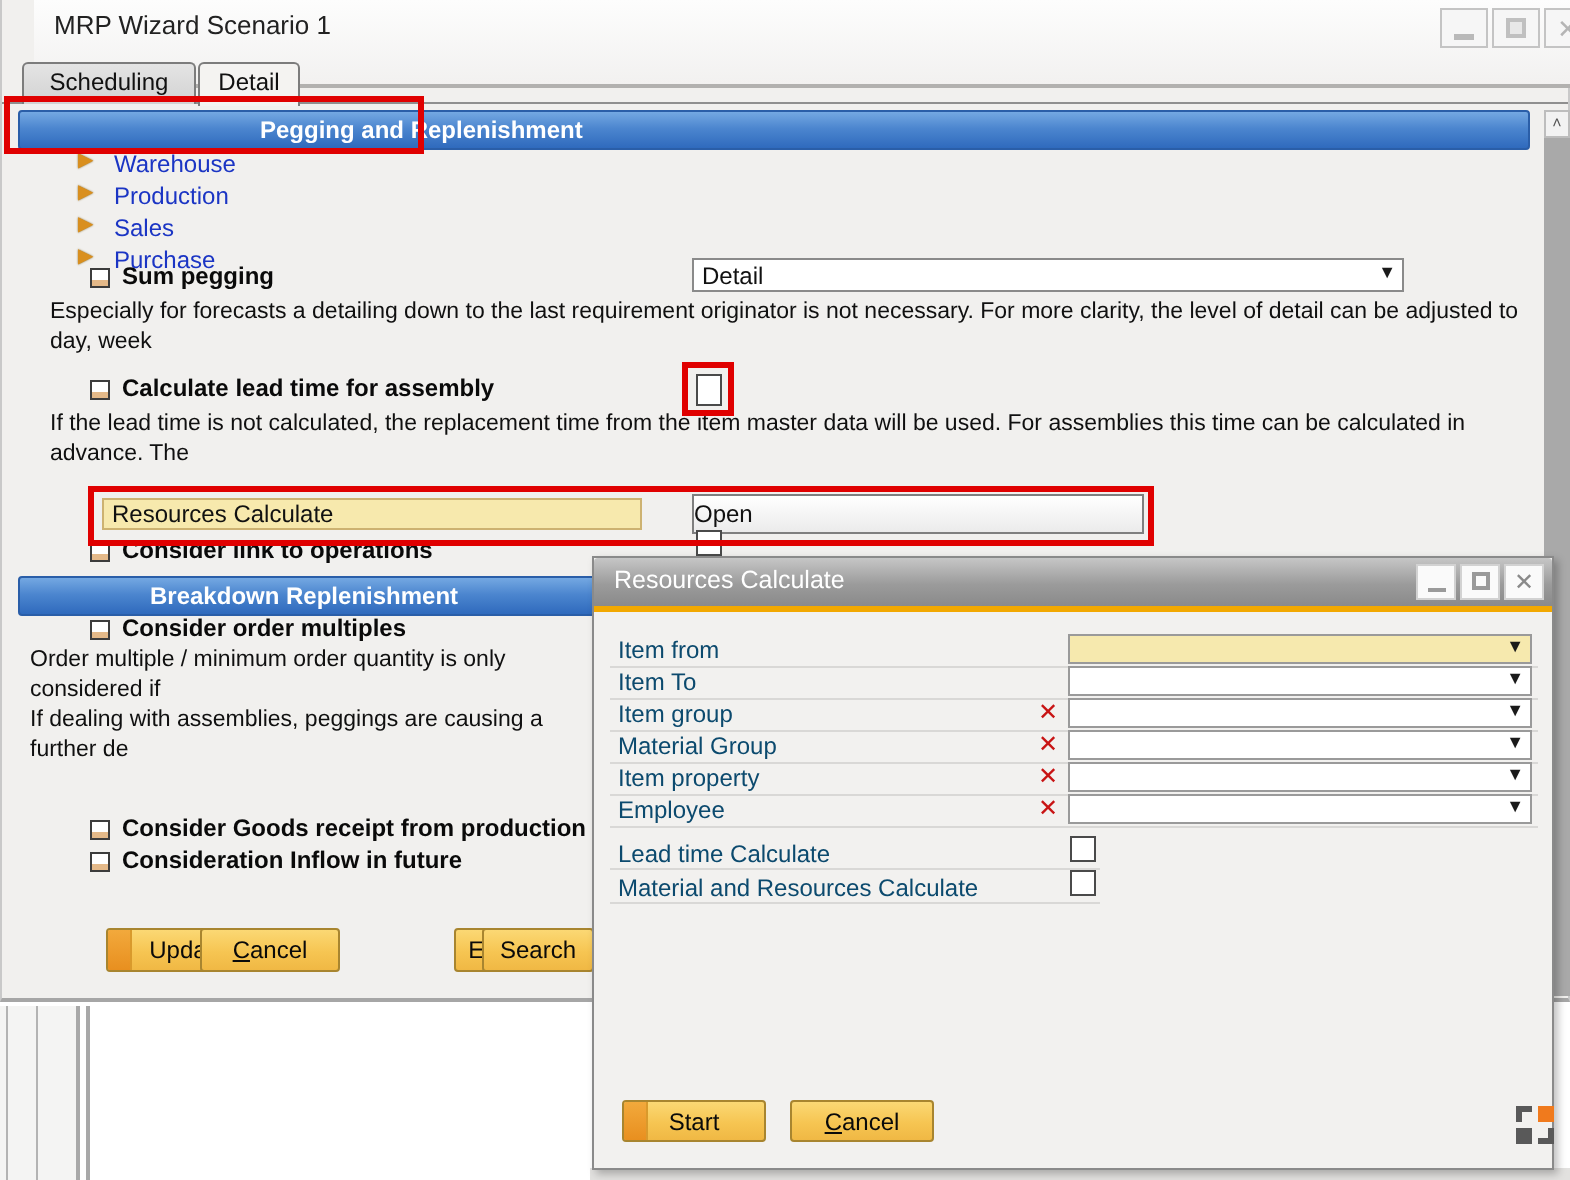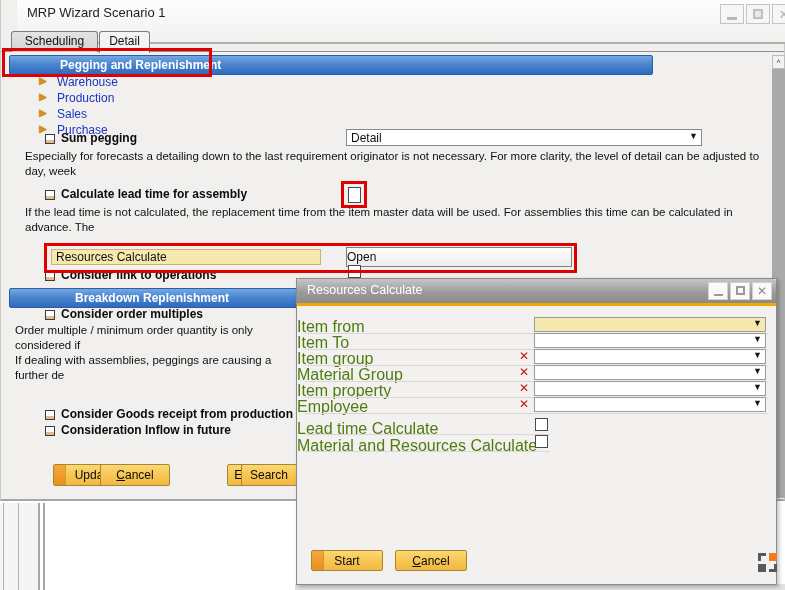--- a/index.html
+++ b/index.html
@@ -68,21 +68,21 @@
   
   .dialog { position:absolute; left:296px; top:278px; width:481px; height:307px; background:#f2f1ef; border:1px solid #8a8a8a; box-shadow:2px 2px 4px rgba(0,0,0,.25); z-index:100; }
   .dlg-titlebar { position:absolute; left:0; top:0; width:100%; height:24px; background:linear-gradient(180deg,#c6c6c6 0%,#9b9b9b 55%,#8a8a8a 100%); border-radius:2px 2px 0 0; }
   .dlg-title { position:absolute; left:10px; top:4px; color:#fff; font-size:12.5px; }
   .dlg-winbtn { position:absolute; top:3px; width:20px; height:18px; background:#fafafa; border:1px solid #d2d2d2; text-align:center; color:#8a8a8a; }
   .dlg-winbtn .bar { display:block; margin:11px auto 0; width:9px; height:2px; background:#9a9a9a; }
   .dlg-winbtn .box { display:block; margin:3px auto 0; width:9px; height:9px; border:2px solid #9a9a9a; }
   .dlg-winbtn.xbtn { font-size:12px; font-weight:bold; line-height:16px; }
   .gold-bar { position:absolute; left:0; top:24px; width:100%; height:3px; background:#f2a800; }
 
-  .dlg-row-label { position:absolute; left:0; font-size:16px; color:#4d7c0f; }
+  .dlg-row-label { position:absolute; left:12px; font-size:12px; color:#0c4a6e; }
   .dlg-sep { position:absolute; left:8px; height:1px; background:#d9d8d6; }
   .dlg-field { position:absolute; left:237px; width:232px; height:15px; background:#fff; border:1px solid #9a9a9a; }
   .dlg-field.gold { background:#f6e9ae; }
   .dlg-field .dd-arrow { position:absolute; right:3px; top:0; font-size:9px; color:#1a1a1a; }
   .red-x { position:absolute; left:222px; color:#c81414; font-weight:bold; font-size:12px; }
 
   .bottom-strip { position:absolute; left:295px; top:584px; width:490px; height:6px; background:#e2e1df; z-index:99; }
 
   
   .corner-icon { position:absolute; left:461px; top:274px; width:19px; height:19px; }
@@ -114,21 +114,21 @@
       <div class="winbtn" style="left:729px;">
           <span class="box"></span>
         </div>
       <div class="winbtn xbtn" style="left:755px;"><span>✕</span></div>
     </div>
 
     <div class="tabline"></div>
     <div class="tab inactive" style="left:10px; width:87px;"><span>Scheduling</span></div>
     <div class="tab active" style="left:98px; width:51px;"><span>Detail</span></div>
 
-    <div class="section-header" style="left:8px; top:55px; width:644px; padding-left:50px;">
+    <div class="section-header" style="left:8px; top:55px; width:756px; padding-left:120px;">
       <span>Pegging and Replenishment</span>
     </div>
 
     <div class="tree-row" style="left:38px; top:75px; width:200px;">
       <span class="tree-arrow">▶</span>
       <span class="tree-label">Warehouse</span>
     </div>
     <div class="tree-row" style="left:38px; top:91px; width:200px;">
       <span class="tree-arrow">▶</span>
       <span class="tree-label">Production</span>

